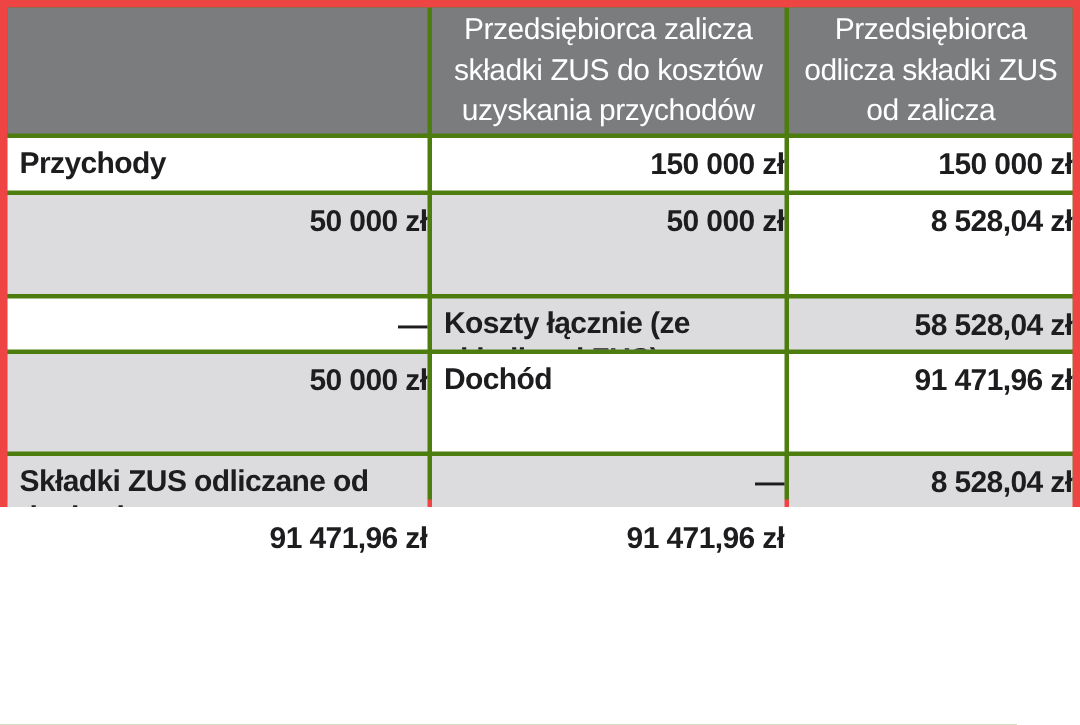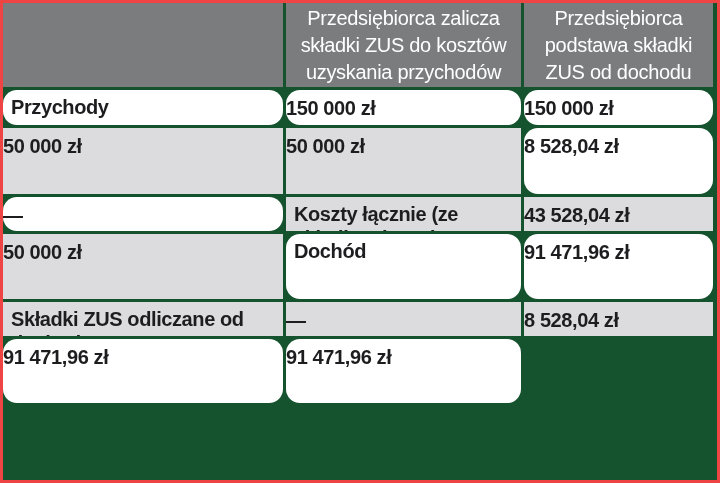--- a/index.html
+++ b/index.html
@@ -10,23 +10,23 @@
   }
   .table-wrap {
     width: 720px;
     height: 483px;
     box-sizing: border-box;
     position: relative;
   }
   .zus-table {
     box-sizing: border-box;
     width: 720px;
-    height: 483px;
-    border: 3px solid #ef4444;
-    background: #14532d;           
+    height: 338px;
+    border: 5px solid #ef4444;
+    background: #4d7c0f;           
     display: grid;
     grid-template-columns: 280px 235px 189px;
     grid-template-rows: 84px 35px 66px 34px 65px 34px 64px 70px;
     gap: 3px;
   }
   .cell {
     box-sizing: border-box;
     overflow: hidden;
   }
   
@@ -53,49 +53,49 @@
     text-align: left;
     padding: 5px 12px 4px 8px;
   }
   
   .val {
     color: #1d1d1f;
     font-size: 20px;
     font-weight: 700;
     line-height: 24px;
     letter-spacing: -0.4px;
-    text-align: left;
+    text-align: right;
     padding-top: 6px;
     white-space: nowrap;
   }
-  .row-white { background: #ffffff; border-radius: 14px; }
+  .row-white { background: #ffffff; }
   .row-gray  { background: #dcdcde; }
 </style>
 </head>
 <body>
 
 <div class="table-wrap">
   <div class="zus-table">
 
     <div class="cell hcell"></div>
     <div class="cell hcell">Przedsiębiorca zalicza składki ZUS do kosztów uzyskania przychodów</div>
-    <div class="cell hcell">Przedsiębiorca podstawa składki ZUS od dochodu</div>
+    <div class="cell hcell">Przedsiębiorca odlicza składki ZUS od zalicza</div>
 
     <div class="cell label row-white">Przychody</div>
     <div class="cell val row-white">150 000 zł</div>
     <div class="cell val row-white">150 000 zł</div>
 
     <div class="cell val row-gray">50 000 zł</div>
     <div class="cell val row-gray">50 000 zł</div>
 
     <div class="cell val row-white">8 528,04 zł</div>
     <div class="cell val row-white">—</div>
 
     <div class="cell label row-gray">Koszty łącznie (ze składkami ZUS)</div>
-    <div class="cell val row-gray">43 528,04 zł</div>
+    <div class="cell val row-gray">58 528,04 zł</div>
     <div class="cell val row-gray">50 000 zł</div>
 
     <div class="cell label row-white">Dochód</div>
     <div class="cell val row-white">91 471,96 zł</div>
 
     <div class="cell label row-gray">Składki ZUS odliczane od dochodu</div>
     <div class="cell val row-gray">—</div>
     <div class="cell val row-gray">8 528,04 zł</div>
 
     <div class="cell val row-white">91 471,96 zł</div>

